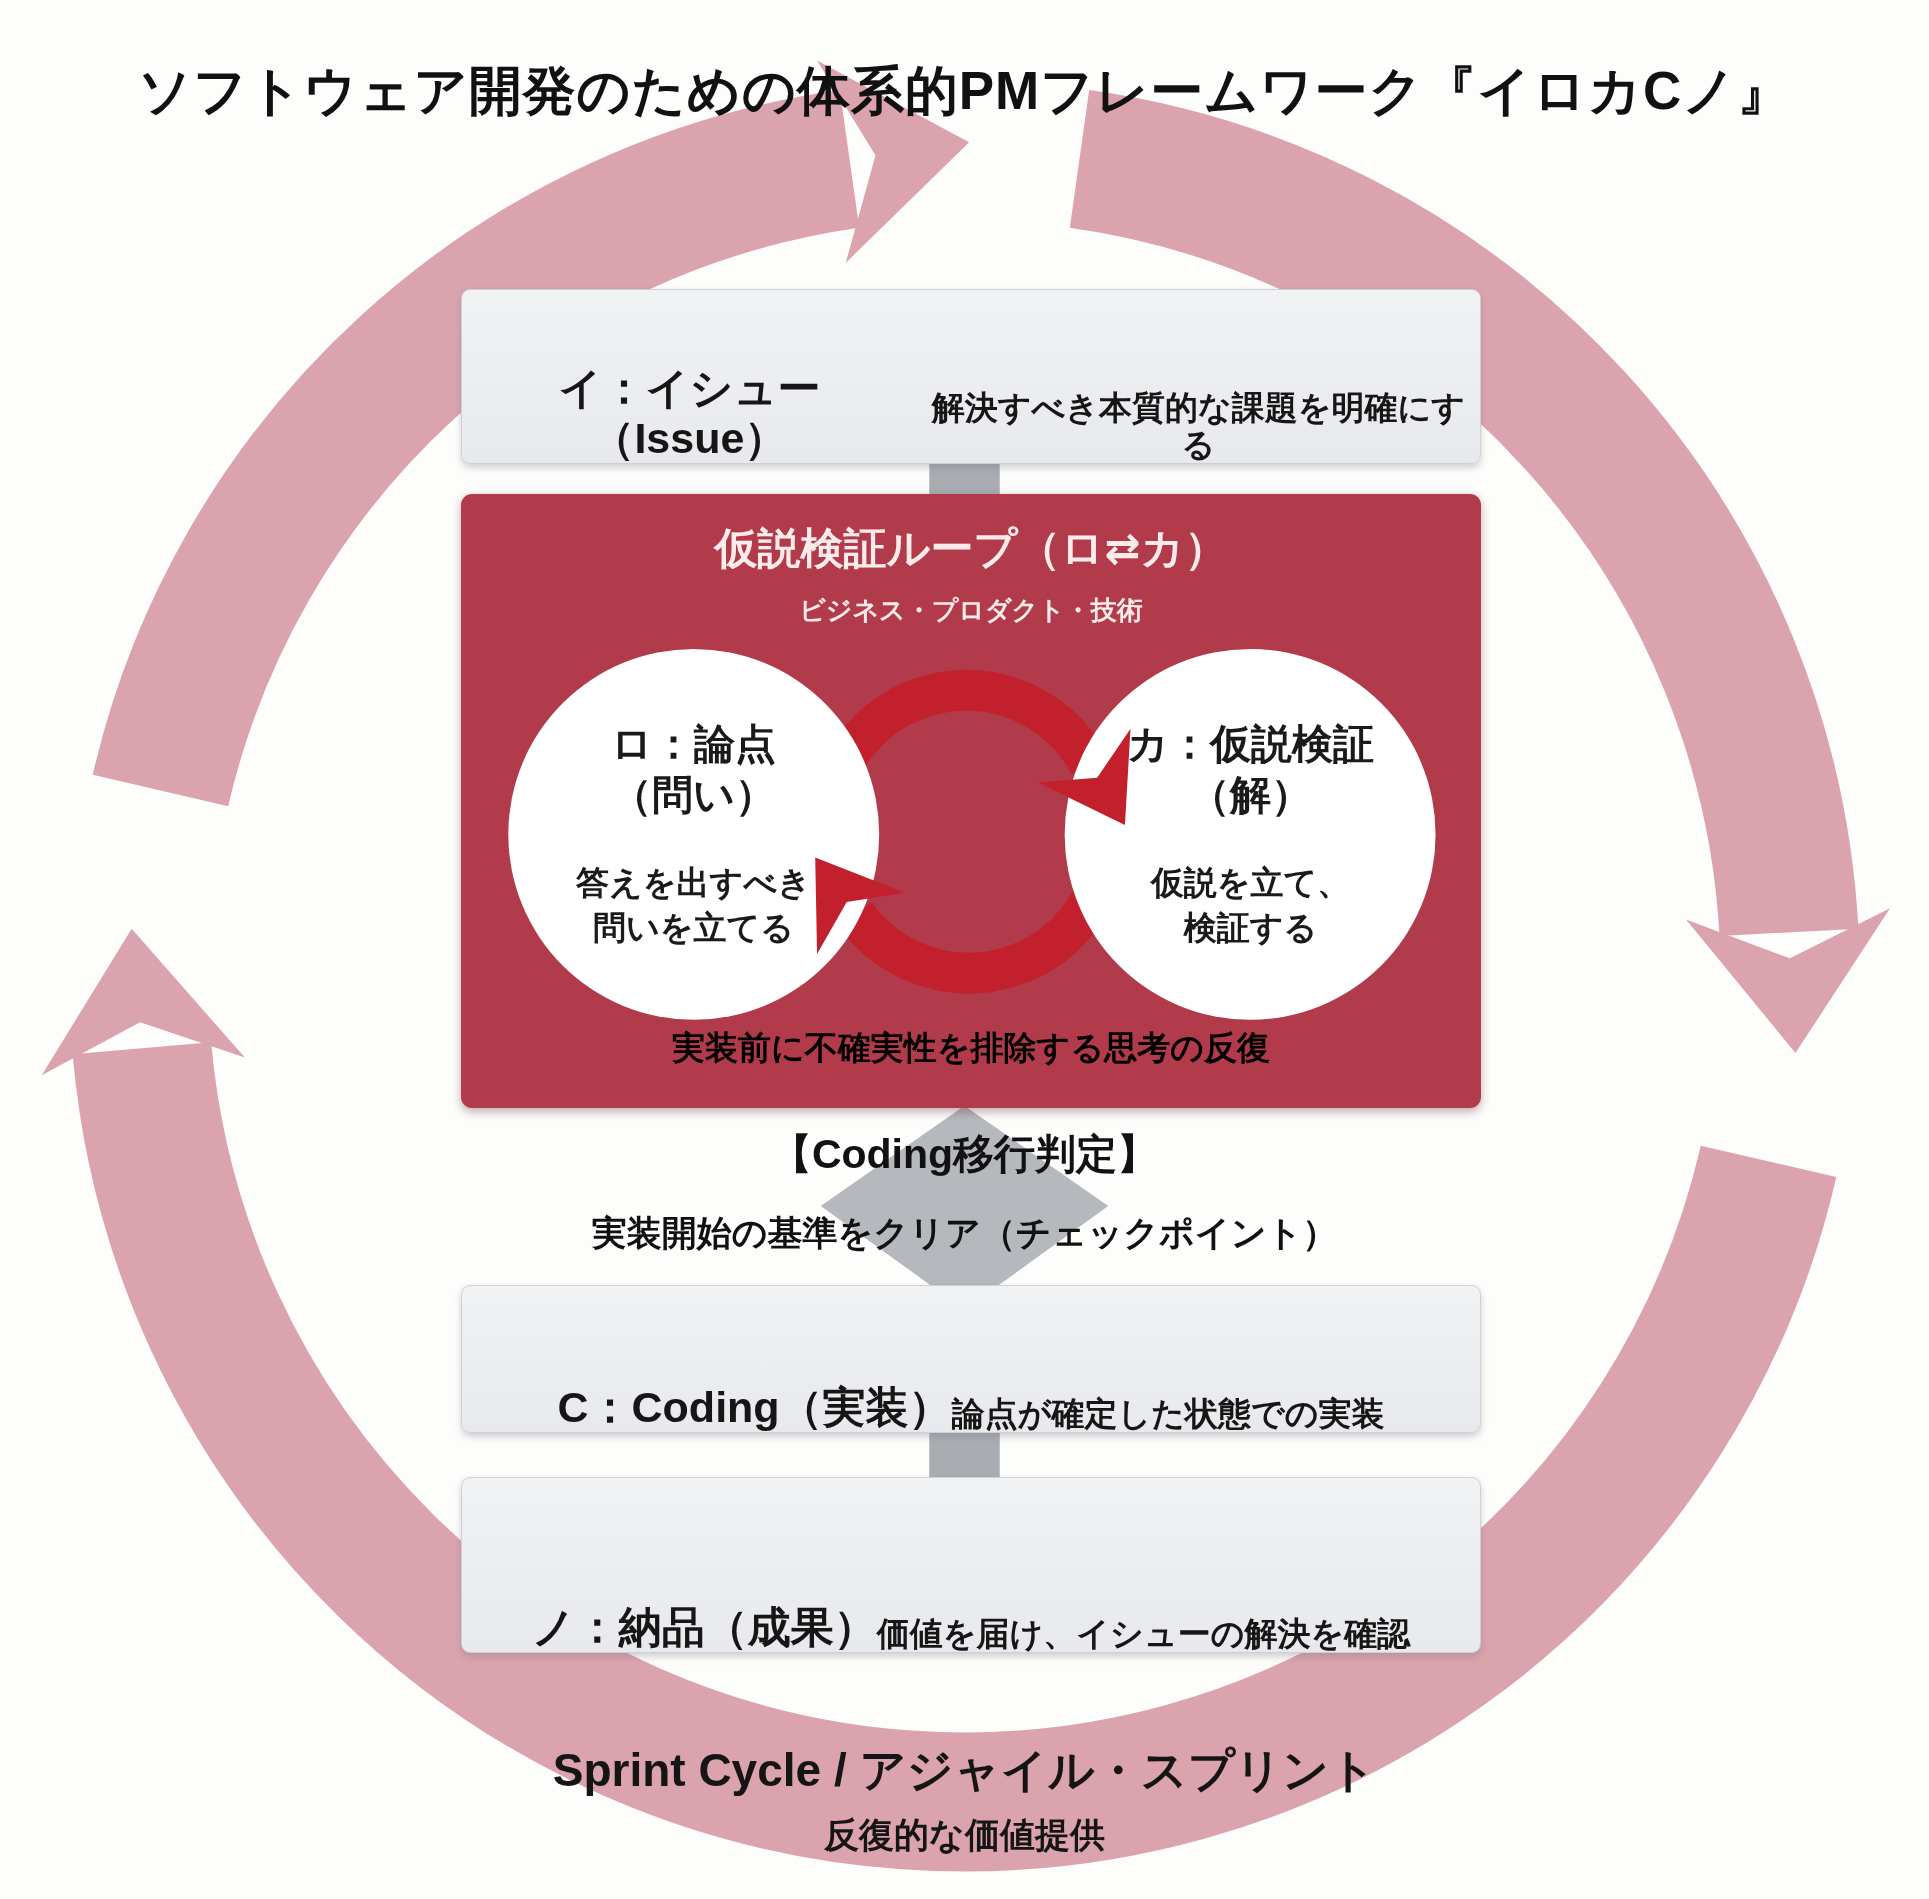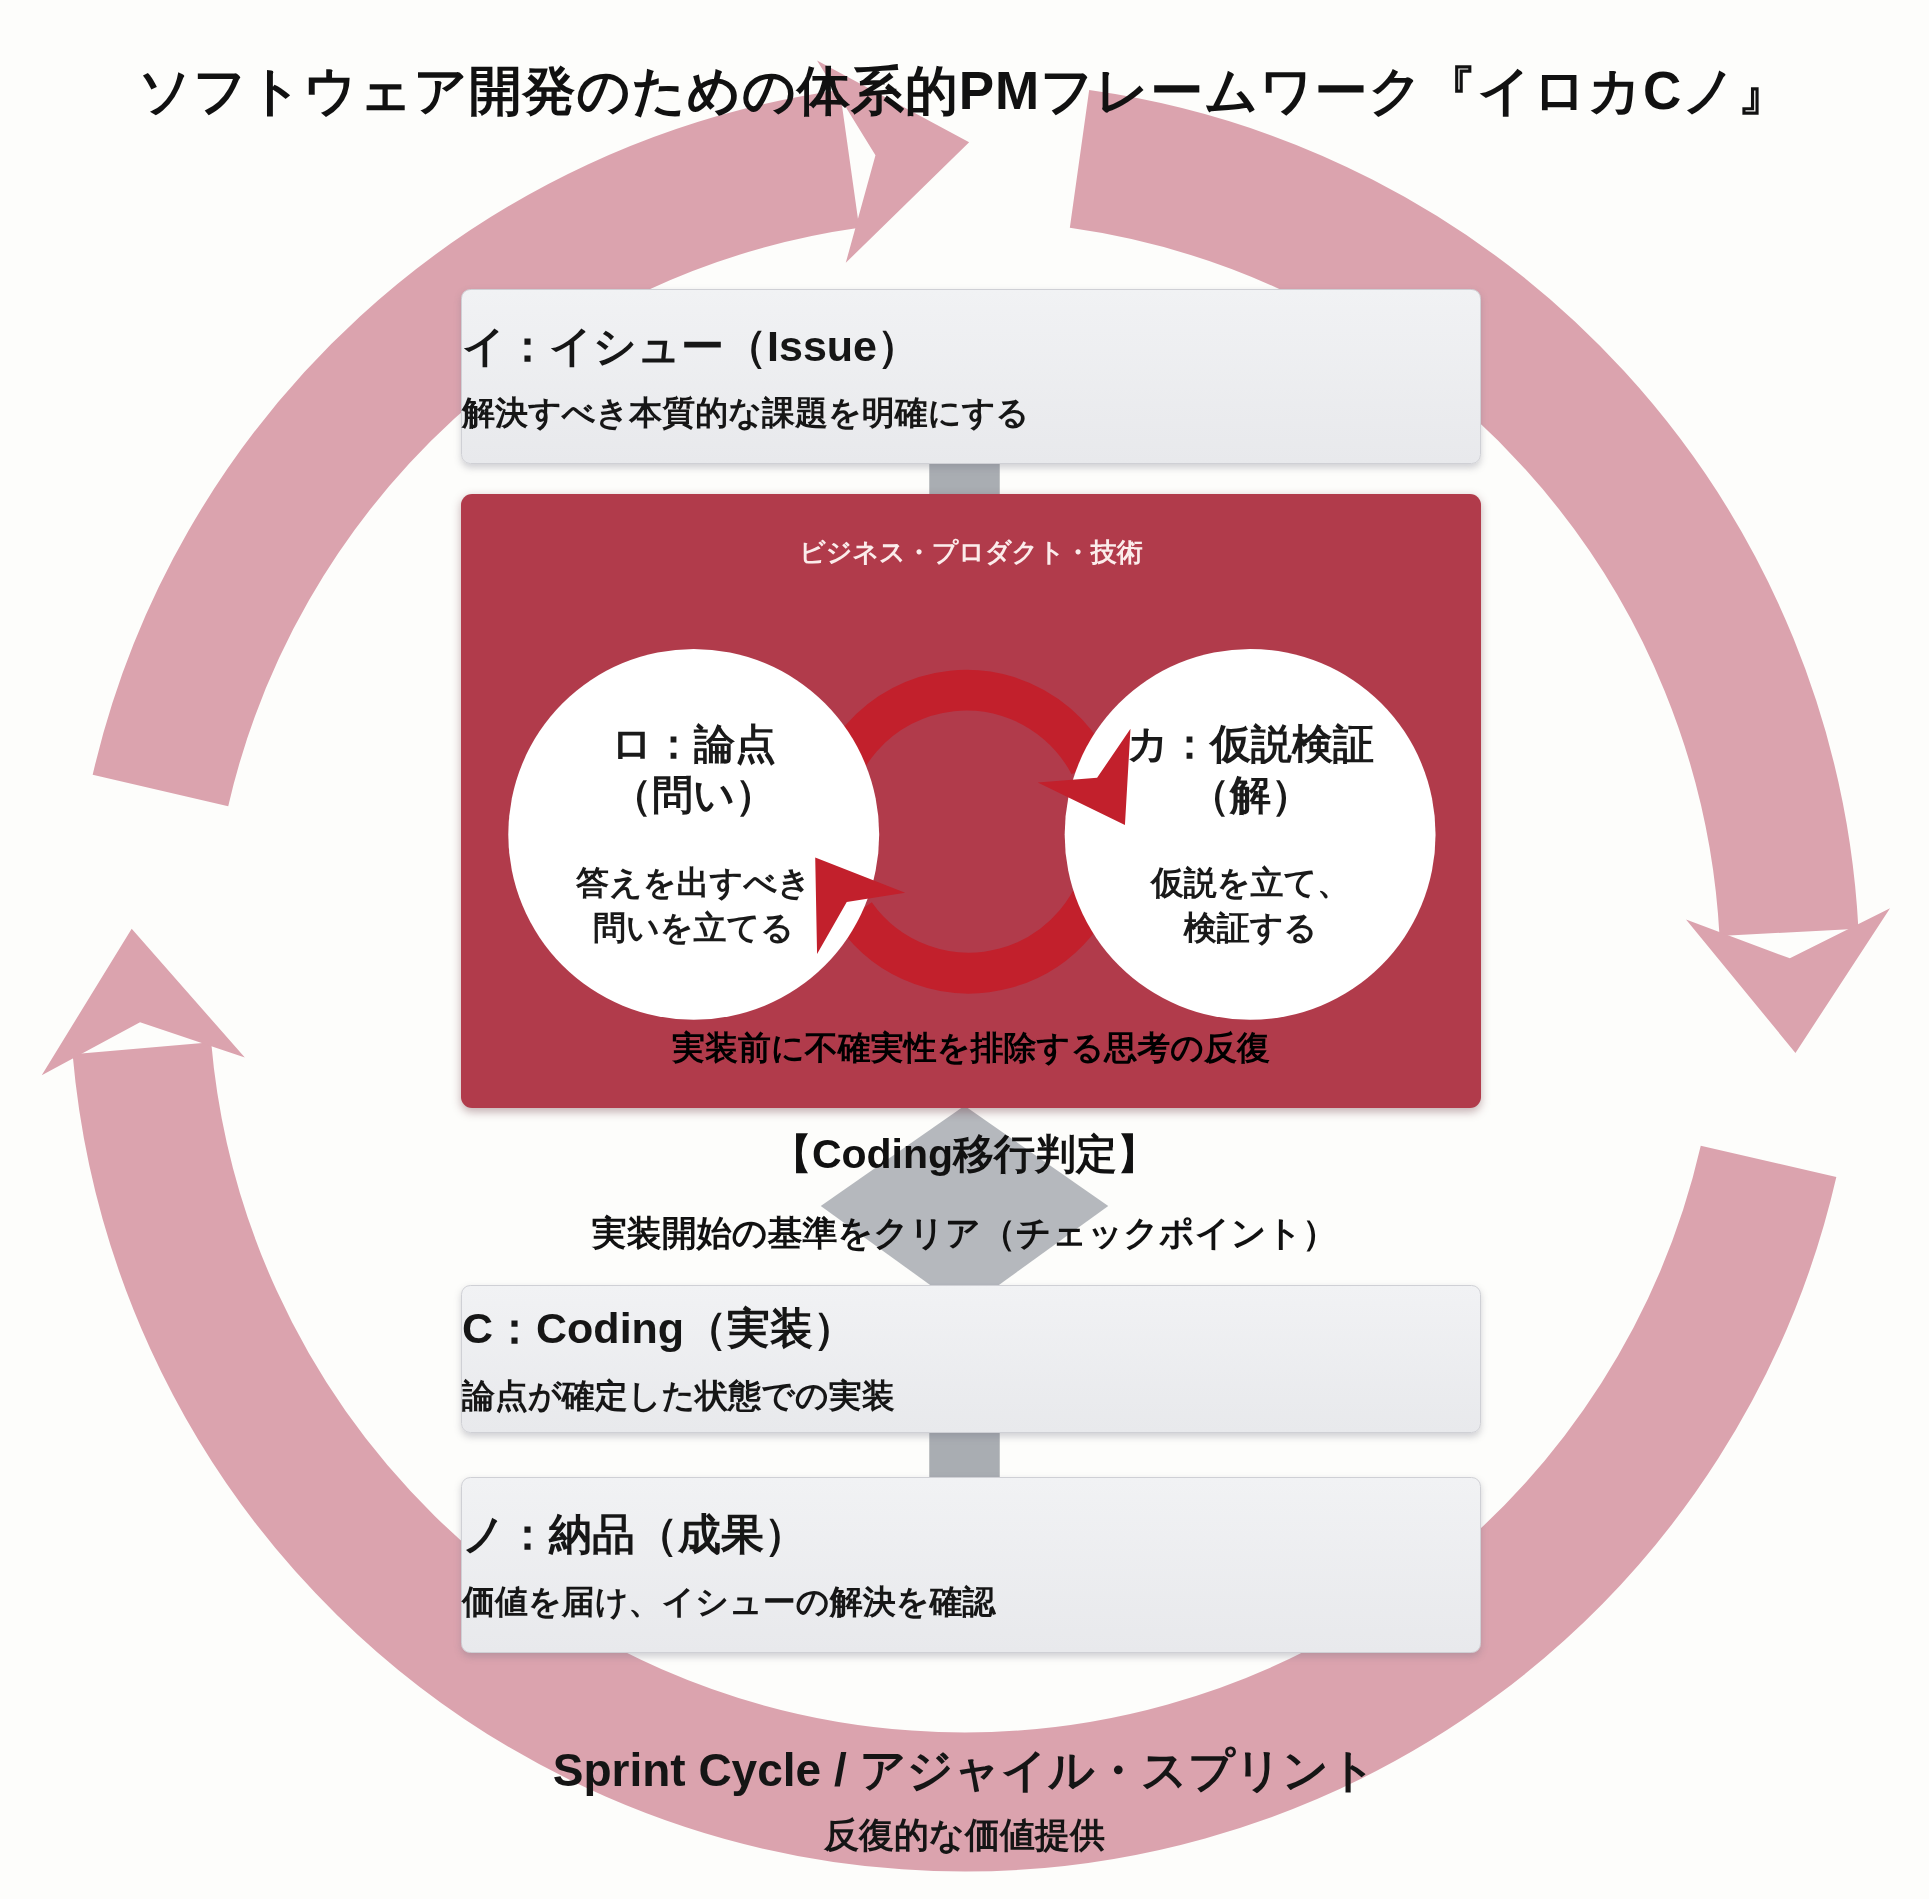--- a/index.html
+++ b/index.html
@@ -18,21 +18,21 @@
     color:#111;
     margin-top:28px;
   }
   svg.bg{position:absolute;left:0;top:0;}
   
   .step-box{
     position:absolute;left:461px;width:1018px;
     background:linear-gradient(#f1f2f4,#e8e9ec);
     border:1.9px solid #cfd0d5;border-radius:9.3px;
     box-shadow:0 3.7px 7.4px rgba(110,110,125,.30);
-    display:flex;flex-direction:column;align-items:flex-start;justify-content:center;
+    display:flex;align-items:flex-end;justify-content:center;
     text-align:center;
   }
   .step-box .bt{font-size:43px;font-weight:700;line-height:1.15;}
   .step-box .bd{font-size:33px;font-weight:700;margin-top:24px;line-height:1.1;}
   #box-issue{top:289px;height:173px;}
   #box-coding{top:1285px;height:146px;}
   #box-delivery{top:1477px;height:174px;}
   
   .loop-box{
     position:absolute;left:461px;top:494px;width:1020px;height:614px;
@@ -114,20 +114,21 @@
       </g>
       <circle cx="251" cy="367" r="200" fill="#ffffff"></circle>
       <circle cx="851" cy="367" r="200" fill="#ffffff"></circle>
       <g fill="#c2202c">
         <polygon points="716,357 622,311 686,306 722,253"></polygon>
         <polygon points="382,392 479,430 416,440 384,496"></polygon>
       </g>
     </svg>
 
     <div class="loop-head">
+      <div class="lt">仮説検証ループ（ロ⇄カ）</div>
       <div class="ls">ビジネス・プロダクト・技術</div>
     </div>
 
     <div class="circle-label left">
       <div class="ct">
         <span>ロ：論点</span><br>
         <span>（問い）</span>
       </div>
       <div class="cd">
         <span>答えを出すべき</span><br>

